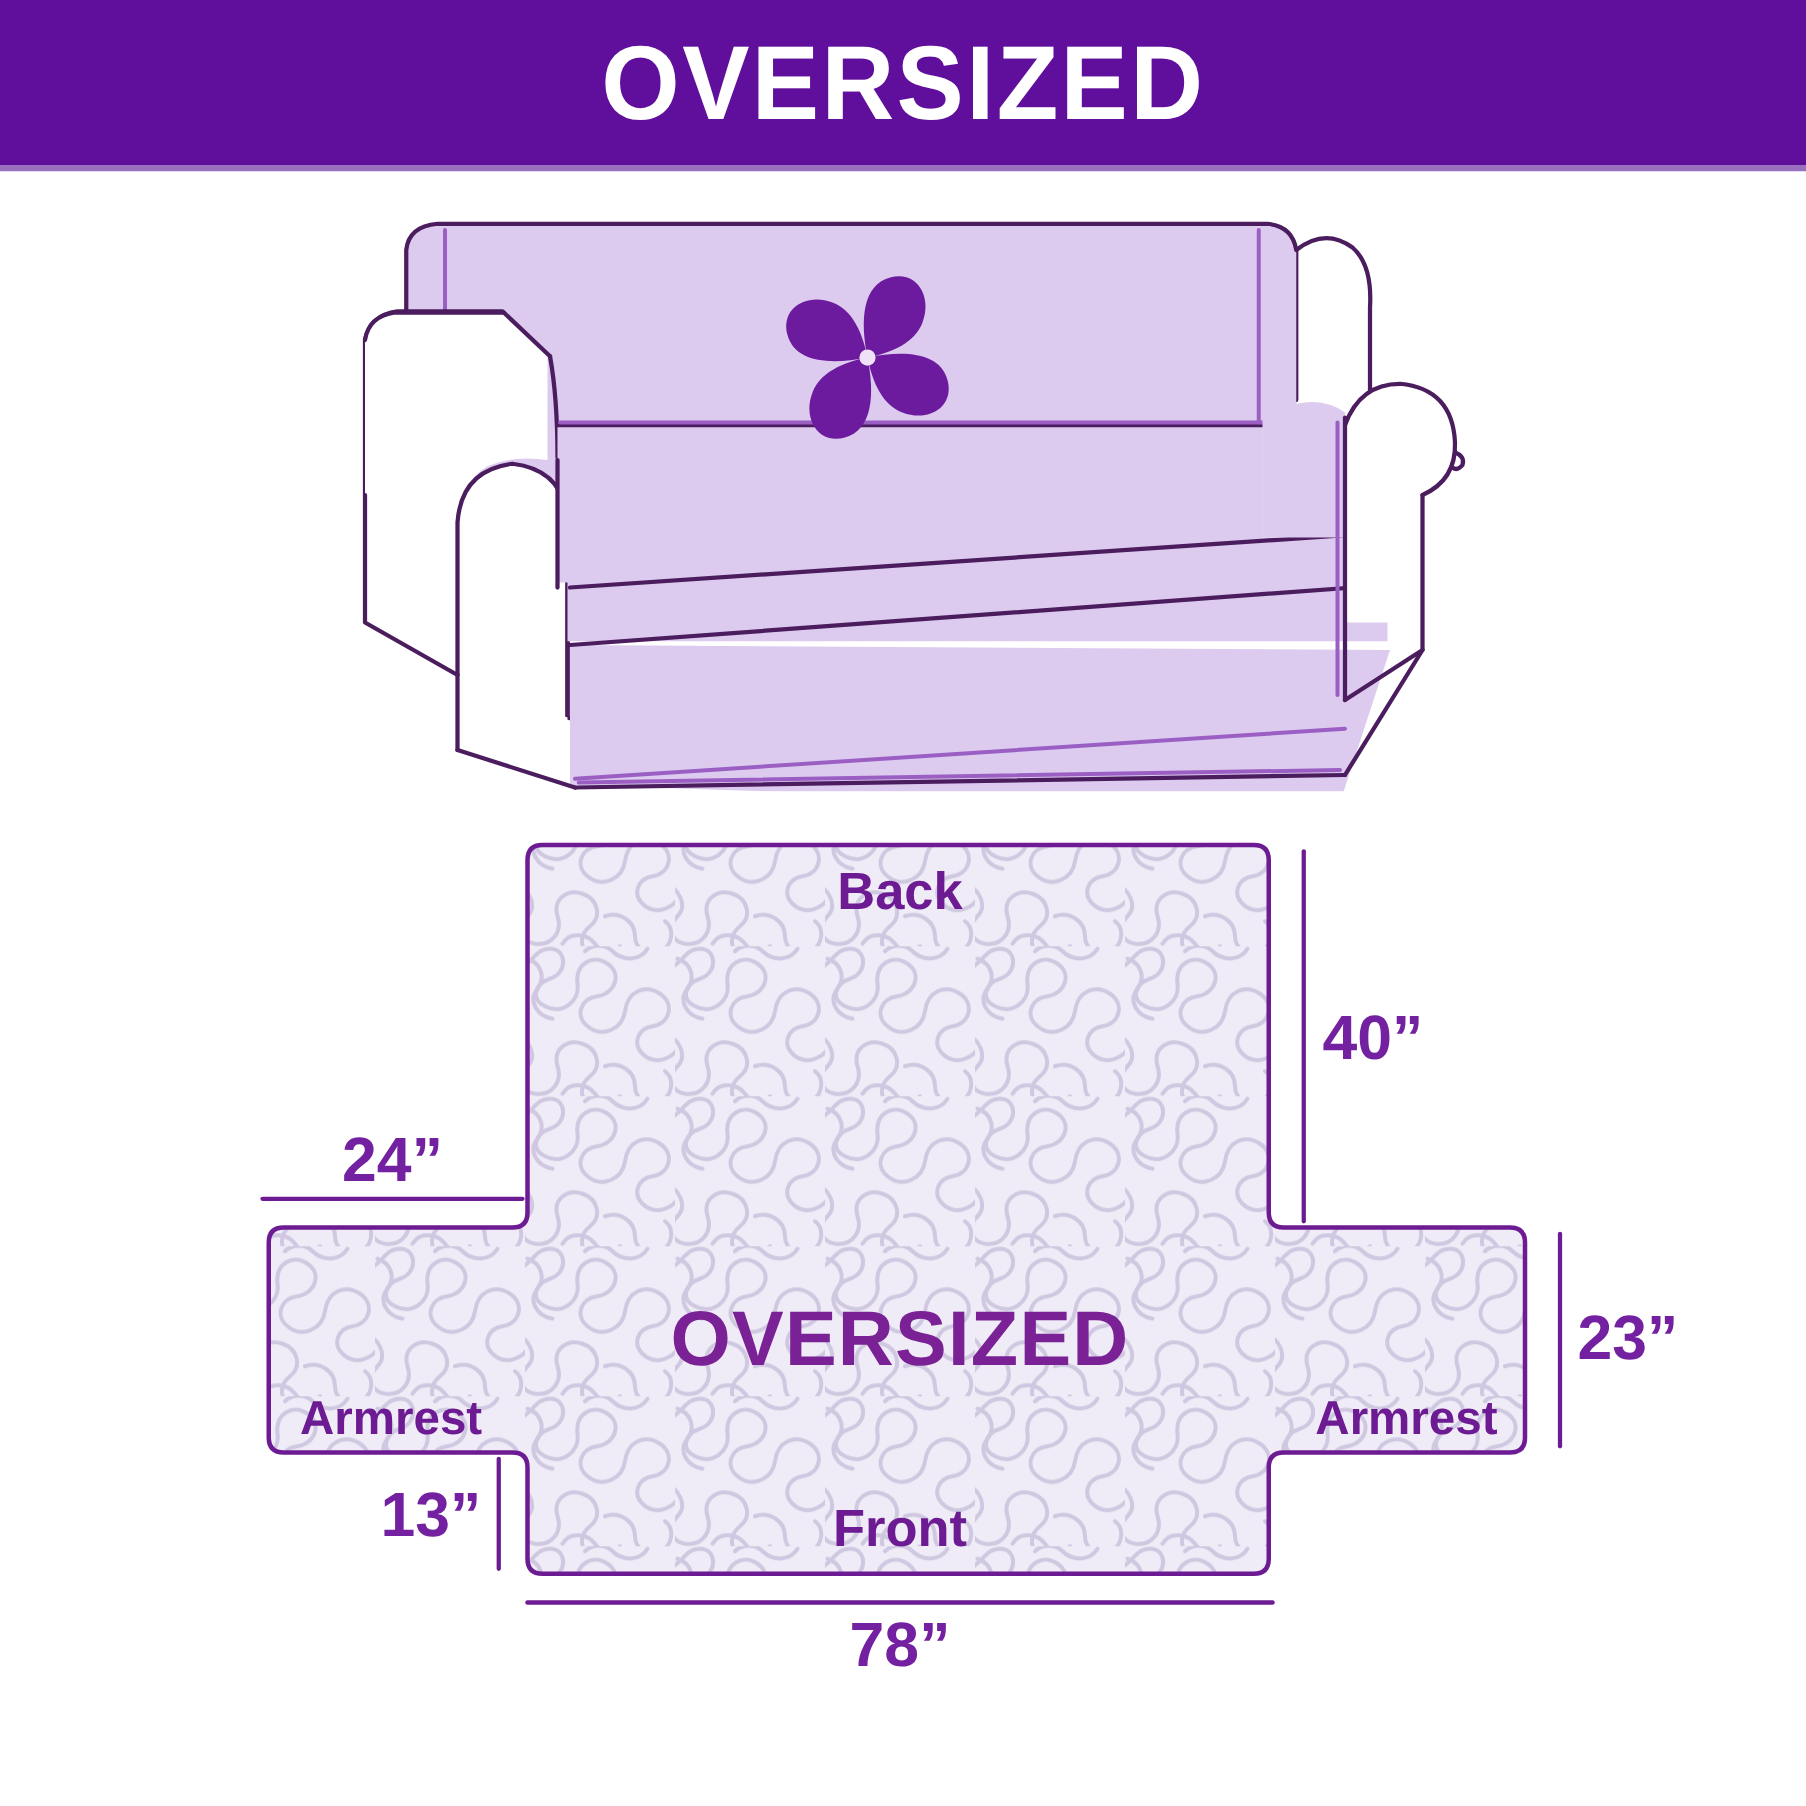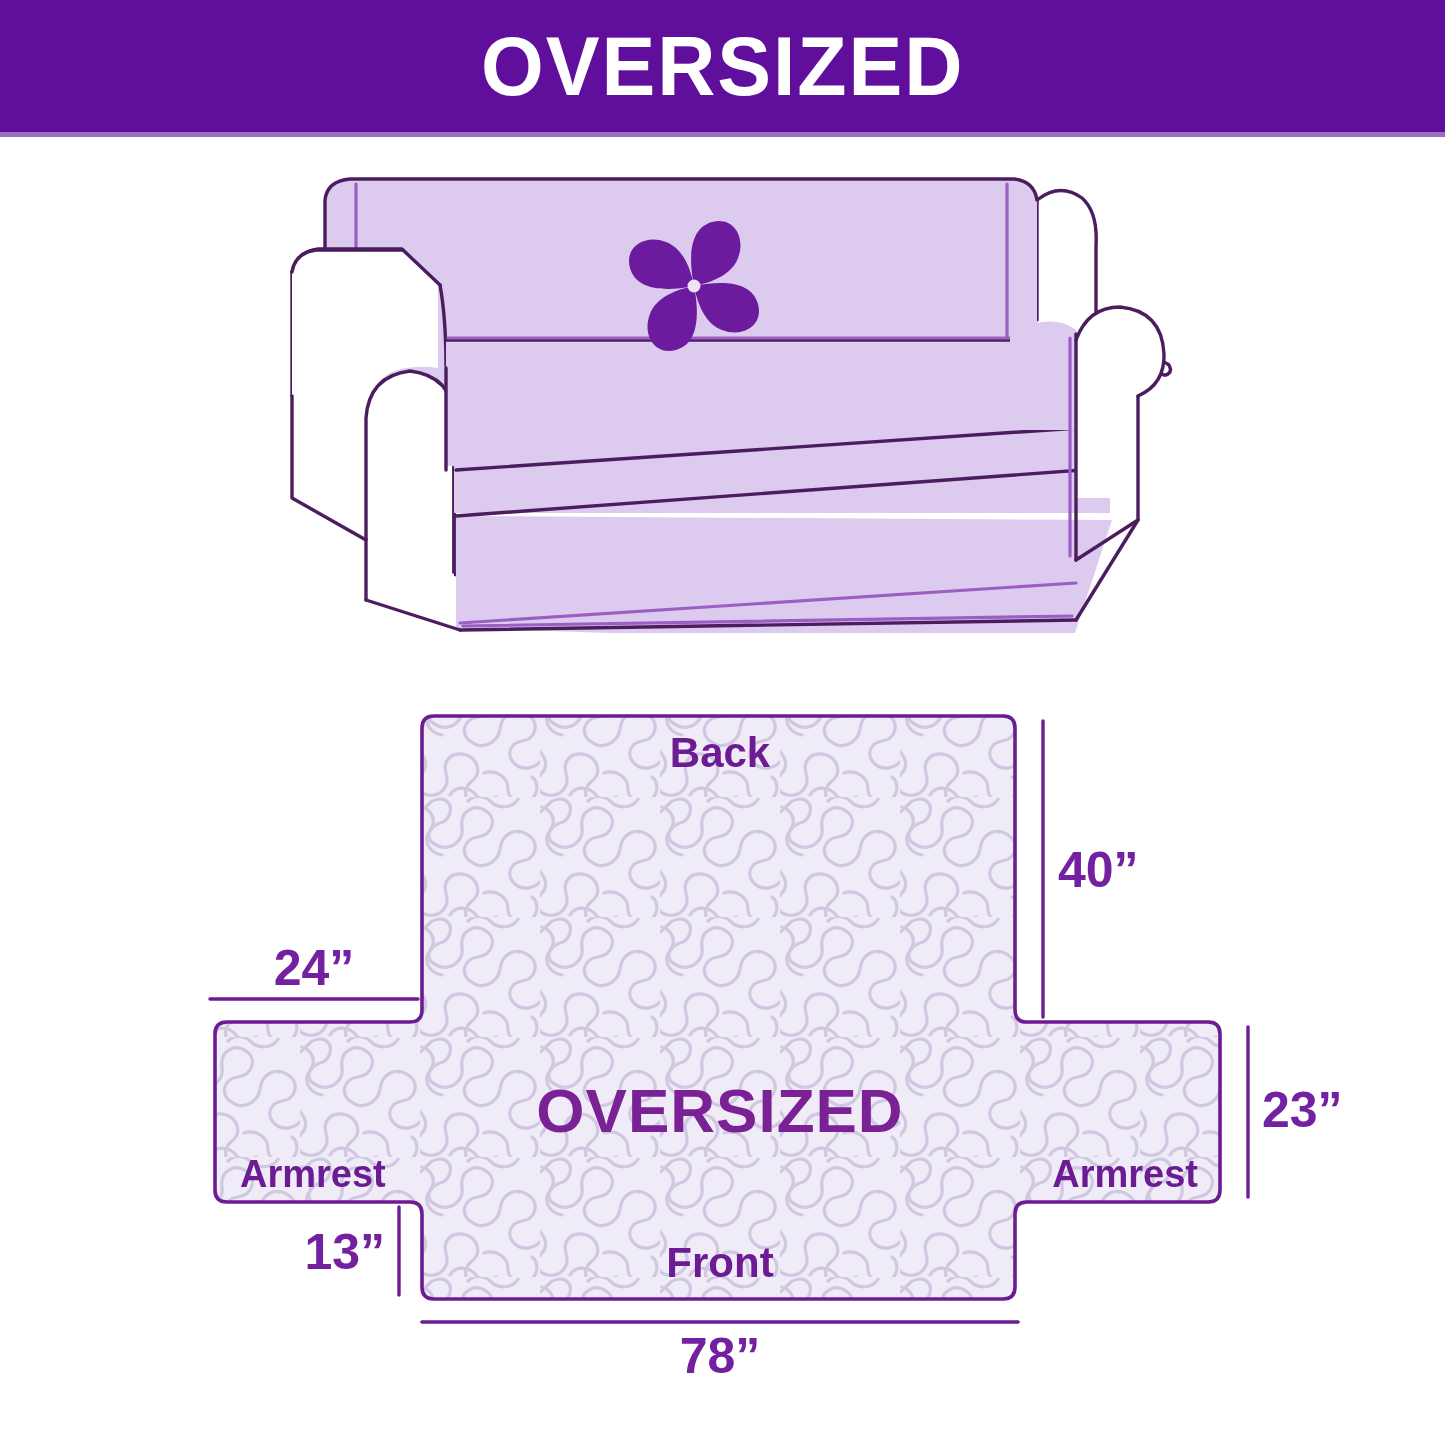--- a/index.html
+++ b/index.html
@@ -53,21 +53,21 @@
     top: 168px;
     width: 920px;
     height: 465px;
   }
   #sofa-illustration svg { display: block; }
 
   
   #flat-layout {
     position: absolute;
     left: 180px;
-    top: 677px;
+    top: 637px;
     width: 1180px;
     height: 700px;
     text-align: right;
   }
   #flat-layout svg { display: block; }
 
   
   .dia-label {
     font-family: "Liberation Sans", "DejaVu Sans", sans-serif;
     font-weight: bold;

